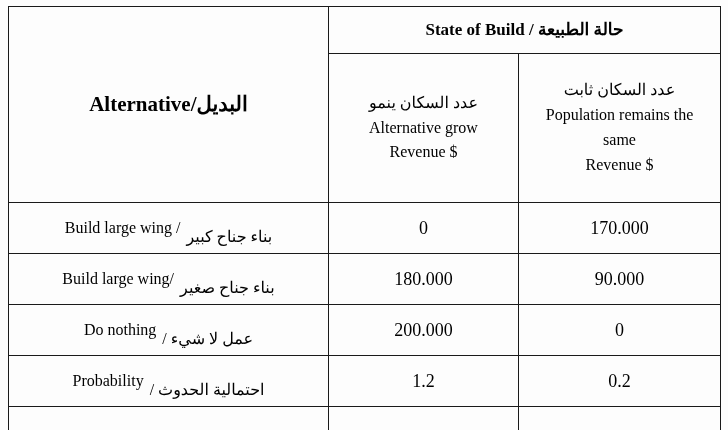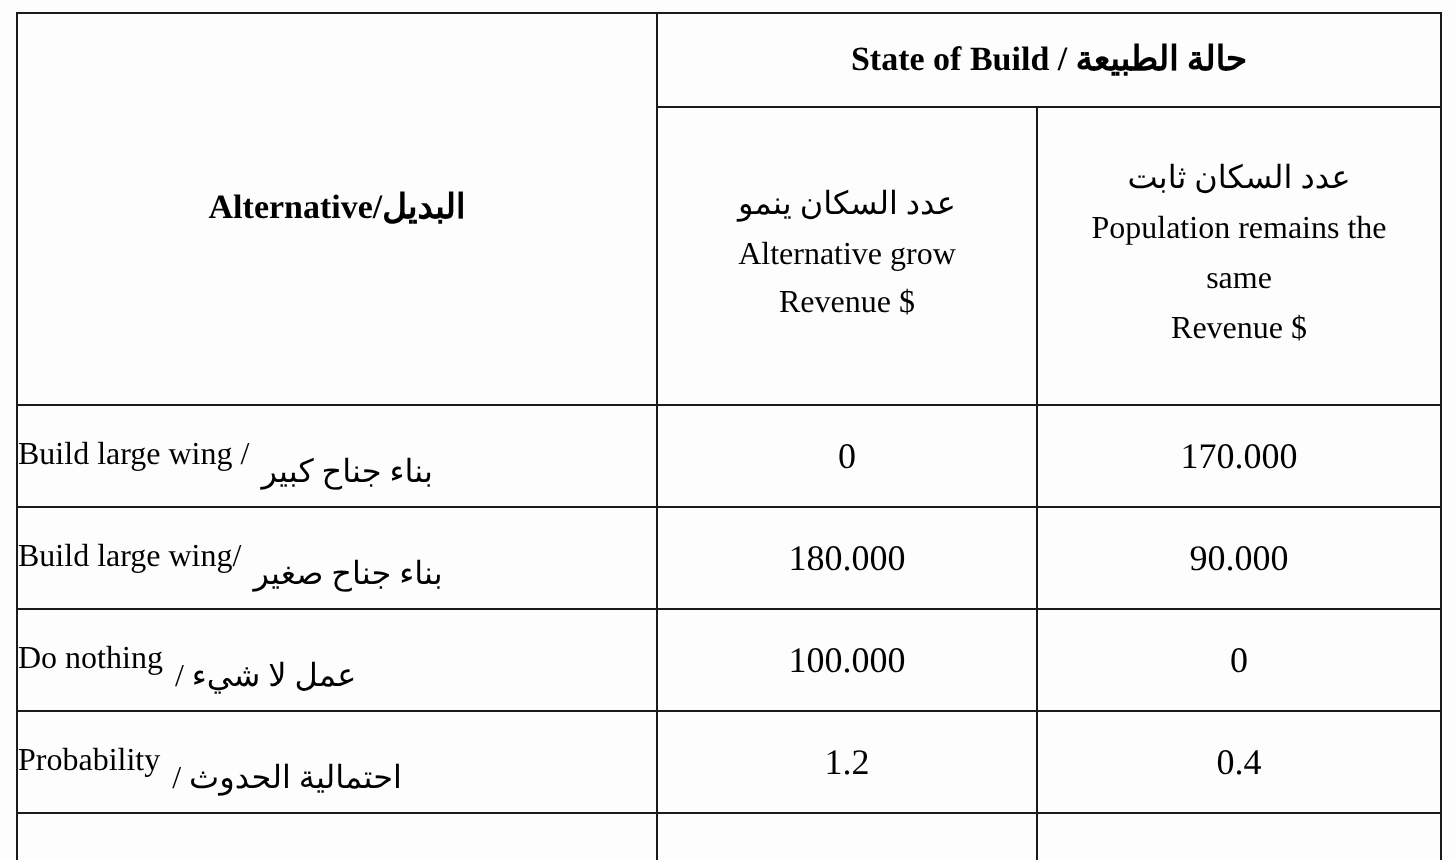--- a/index.html
+++ b/index.html
@@ -43,21 +43,21 @@
     height: 46px;
     font-size: 17px;
     font-weight: bold;
   }
   .hdr-state .inner {
     display: block;
     padding: 0 6px;
     line-height: 1.3;
   }
   .hdr-alt {
-    font-size: 17px;
+    font-size: 21px;
     font-weight: bold;
   }
   .hdr-alt .inner {
     display: block;
     padding: 0 8px;
     line-height: 1.35;
   }
   .hdr-sub {
     height: 148px;
     font-size: 16px;
@@ -71,20 +71,21 @@
   .hdr-sub .line {
     display: block;
   }
   .row-label {
     font-size: 16px;
     padding: 0 10px;
   }
   .row-label .inner {
     display: flex;
     align-items: center;
+    justify-content: center;
     gap: 6px;
     line-height: 1.4;
     white-space: nowrap;
   }
   .row-label .en {
     direction: ltr;
   }
   .row-label .ar {
     direction: rtl;
     margin-top: 18px;
@@ -164,33 +165,33 @@
         <td class="value-cell">90.000</td>
       </tr>
 
       <tr class="data-row">
         <td class="row-label">
           <span class="inner">
             <span class="en">Do nothing</span>
             <span class="ar arabic">عمل لا شيء   /</span>
           </span>
         </td>
-        <td class="value-cell">100.000</td>
+        <td class="value-cell">200.000</td>
         <td class="value-cell">0</td>
       </tr>
 
       <tr class="data-row">
         <td class="row-label">
           <span class="inner">
             <span class="en">Probability</span>
             <span class="ar arabic">احتمالية الحدوث /</span>
           </span>
         </td>
         <td class="value-cell">1.2</td>
-        <td class="value-cell">0.4</td>
+        <td class="value-cell">0.2</td>
       </tr>
 
       <tr class="bottom-strip">
         <td></td>
         <td></td>
         <td></td>
       </tr>
     </tbody>
   </table>
 </div>

